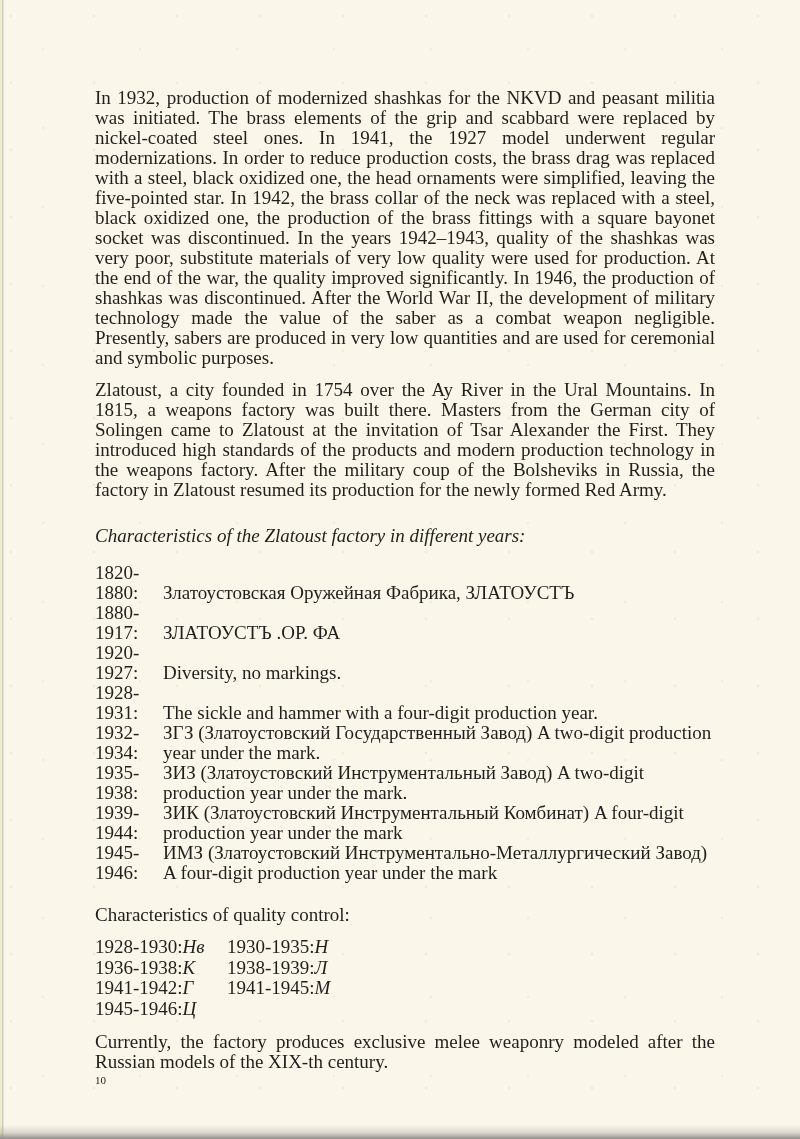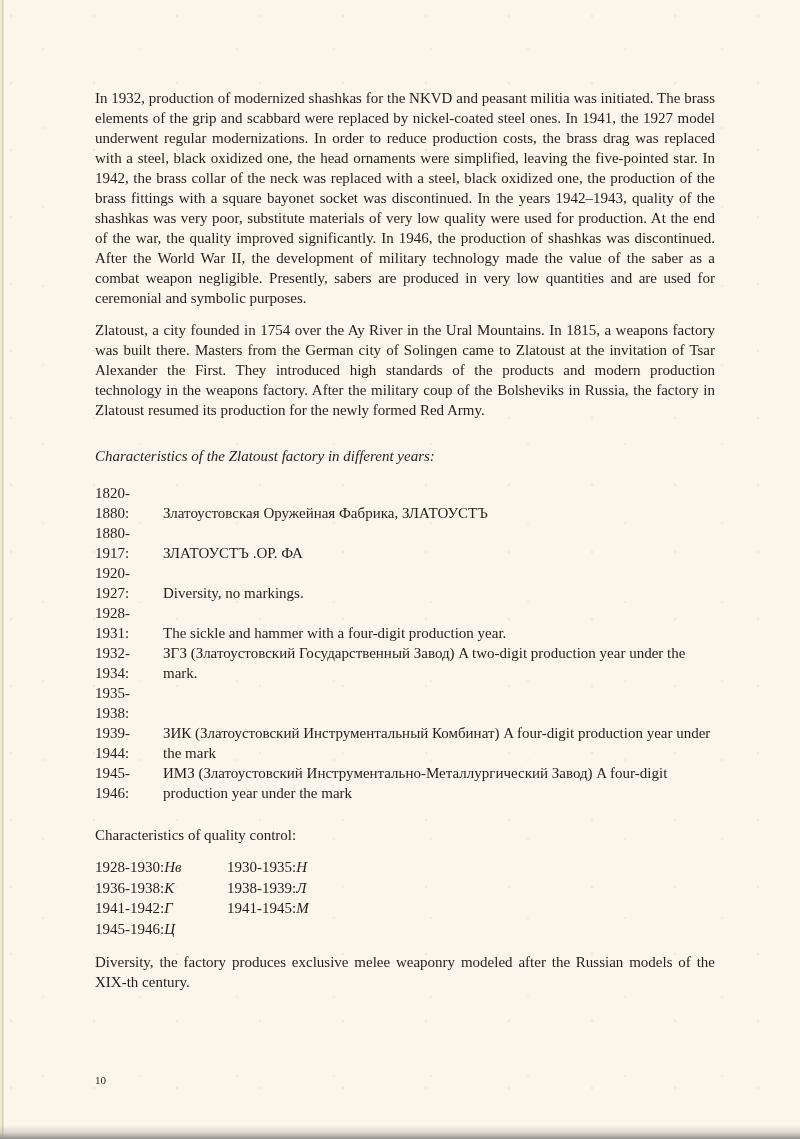--- a/index.html
+++ b/index.html
@@ -21,21 +21,21 @@
   .edge-left{
     position:absolute;left:0;top:0;bottom:0;width:4px;
     background:linear-gradient(to right,#f2ebc9 0,#f2ebc9 2px,rgba(150,156,152,.45) 2px,rgba(150,156,152,.45) 3px,rgba(250,246,234,0) 4px);
   }
   .edge-bottom{
     position:absolute;left:0;right:0;bottom:0;height:14px;
     background:linear-gradient(to bottom, rgba(158,156,148,0) 0%, rgba(158,156,148,.35) 55%, #908f8a 100%);
   }
   .content{
     position:absolute;left:95px;top:88px;width:620px;
-    font-size:15px;line-height:20px;
+    font-size:19px;line-height:20px;
   }
   p{margin:0;}
   .just{text-align:justify;}
   .p2{margin-top:12px;}
   .section-heading{margin-top:26px;font-style:italic;}
   .marks-list{margin-top:17px;}
   .mark-row{display:flex;align-items:flex-end;}
   .years-label{flex:0 0 68px;}
   .mark-text{flex:1 1 auto;}
   .quality-heading{margin-top:22px;}
@@ -74,20 +74,21 @@
     <div class="mark-row">
       <span class="years-label">1928-1931:</span>
       <span class="mark-text">The sickle and hammer with a four-digit production year.</span>
     </div>
     <div class="mark-row">
       <span class="years-label">1932-1934:</span>
       <span class="mark-text">ЗГЗ (Златоустовский Государственный Завод) A two-digit production year under the mark.</span>
     </div>
     <div class="mark-row">
       <span class="years-label">1935-1938:</span>
+      <span class="mark-text">ЗИЗ (Златоустовский Инструментальный Завод) A two-digit production year under the mark.</span>
     </div>
     <div class="mark-row">
       <span class="years-label">1939-1944:</span>
       <span class="mark-text">ЗИК (Златоустовский Инструментальный Комбинат) A four-digit production year under the mark</span>
     </div>
     <div class="mark-row">
       <span class="years-label">1945-1946:</span>
       <span class="mark-text">ИМЗ (Златоустовский Инструментально-Металлургический Завод) A four-digit production year under the mark</span>
     </div>
   </div>
@@ -115,20 +116,20 @@
     </div>
     <div class="qcell">
       <span>1945-1946:</span><span class="qmark">Ц</span>
     </div>
     <div class="qcell">
       <span></span><span class="qmark"></span>
     </div>
   </div>
 
 
-  <p class="just closing-2">Diversity, the factory produces exclusive melee weaponry modeled after the Russian models of the XIX-th century.</p>
+  <p class="just closing-2">Currently, the factory produces exclusive melee weaponry modeled after the Russian models of the XIX-th century.</p>
 
 </div>
 
 <div class="page-number">10</div>
 
 <div class="edge-left"></div>
 <div class="edge-bottom"></div>
 
 </body></html>

